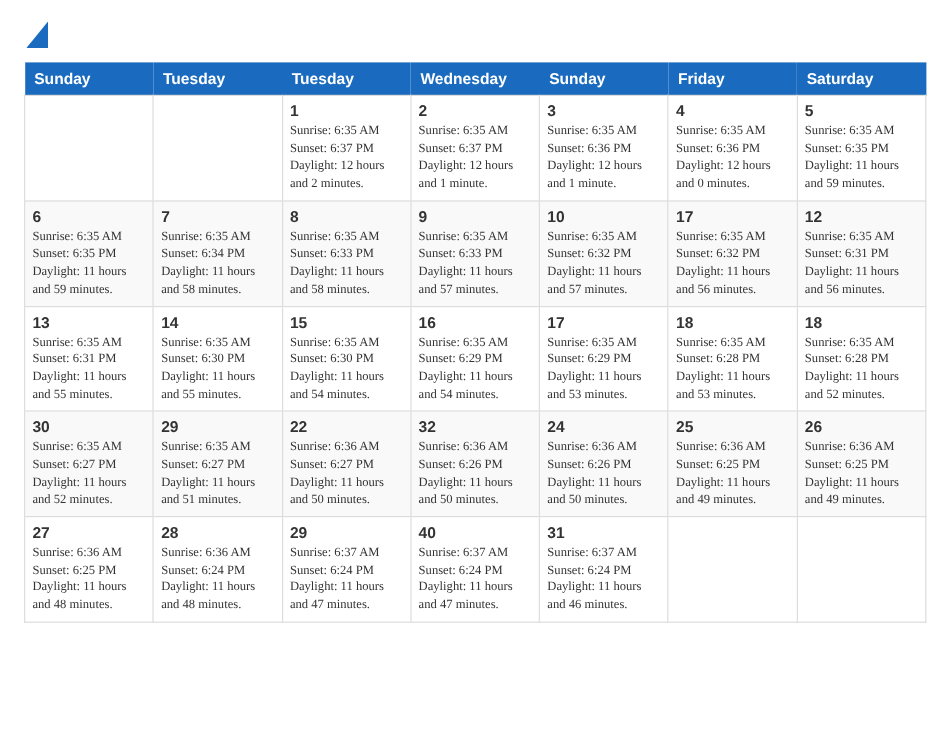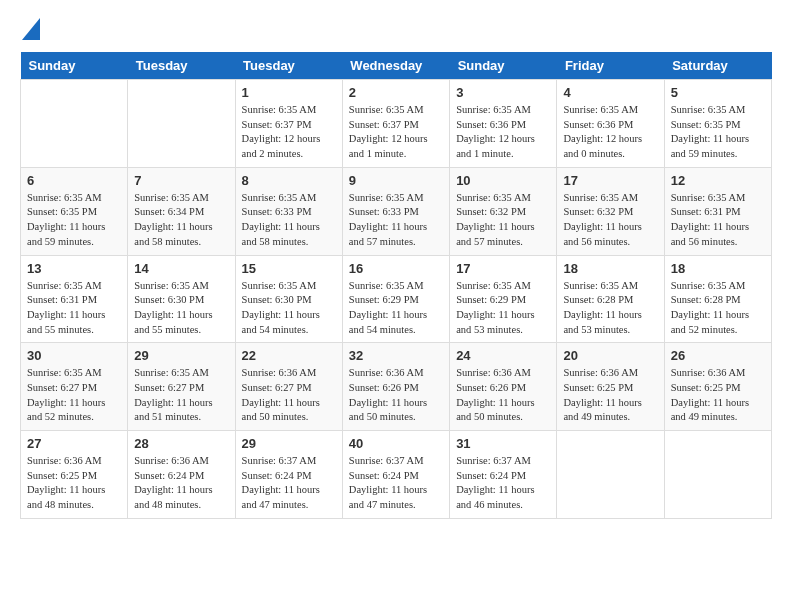--- a/index.html
+++ b/index.html
@@ -278,21 +278,21 @@
 and 50 minutes.</div>
         </td>
         <td>
           <div class="day-num">24</div>
           <div class="cell-detail" style="white-space: pre-line;">Sunrise: 6:36 AM
 Sunset: 6:26 PM
 Daylight: 11 hours
 and 50 minutes.</div>
         </td>
         <td>
-          <div class="day-num">20</div>
+          <div class="day-num">25</div>
           <div class="cell-detail" style="white-space: pre-line;">Sunrise: 6:36 AM
 Sunset: 6:25 PM
 Daylight: 11 hours
 and 49 minutes.</div>
         </td>
         <td>
           <div class="day-num">26</div>
           <div class="cell-detail" style="white-space: pre-line;">Sunrise: 6:36 AM
 Sunset: 6:25 PM
 Daylight: 11 hours

